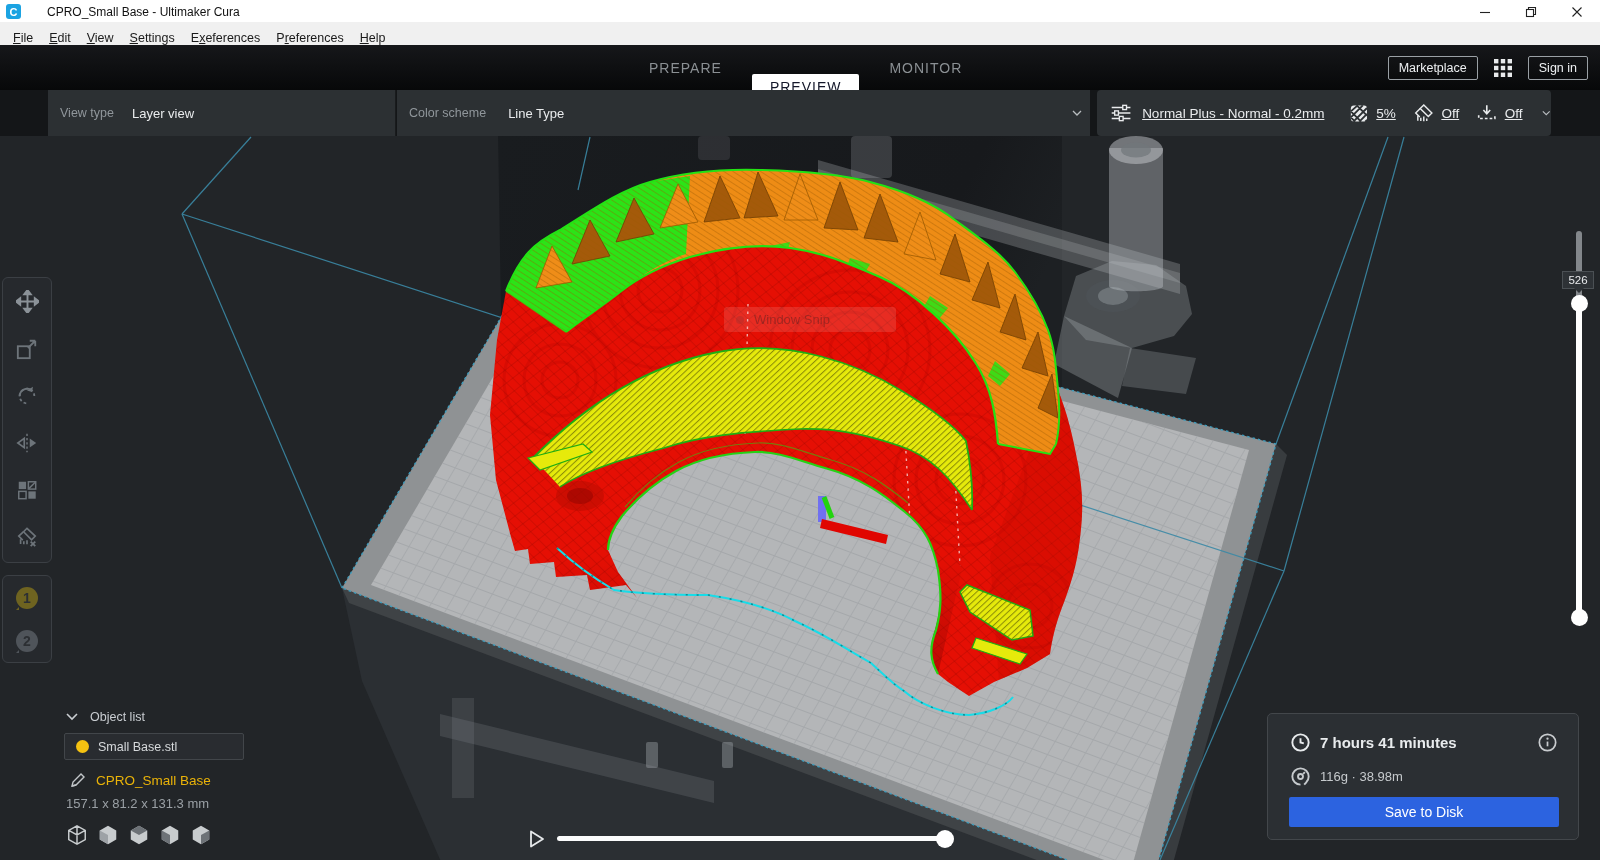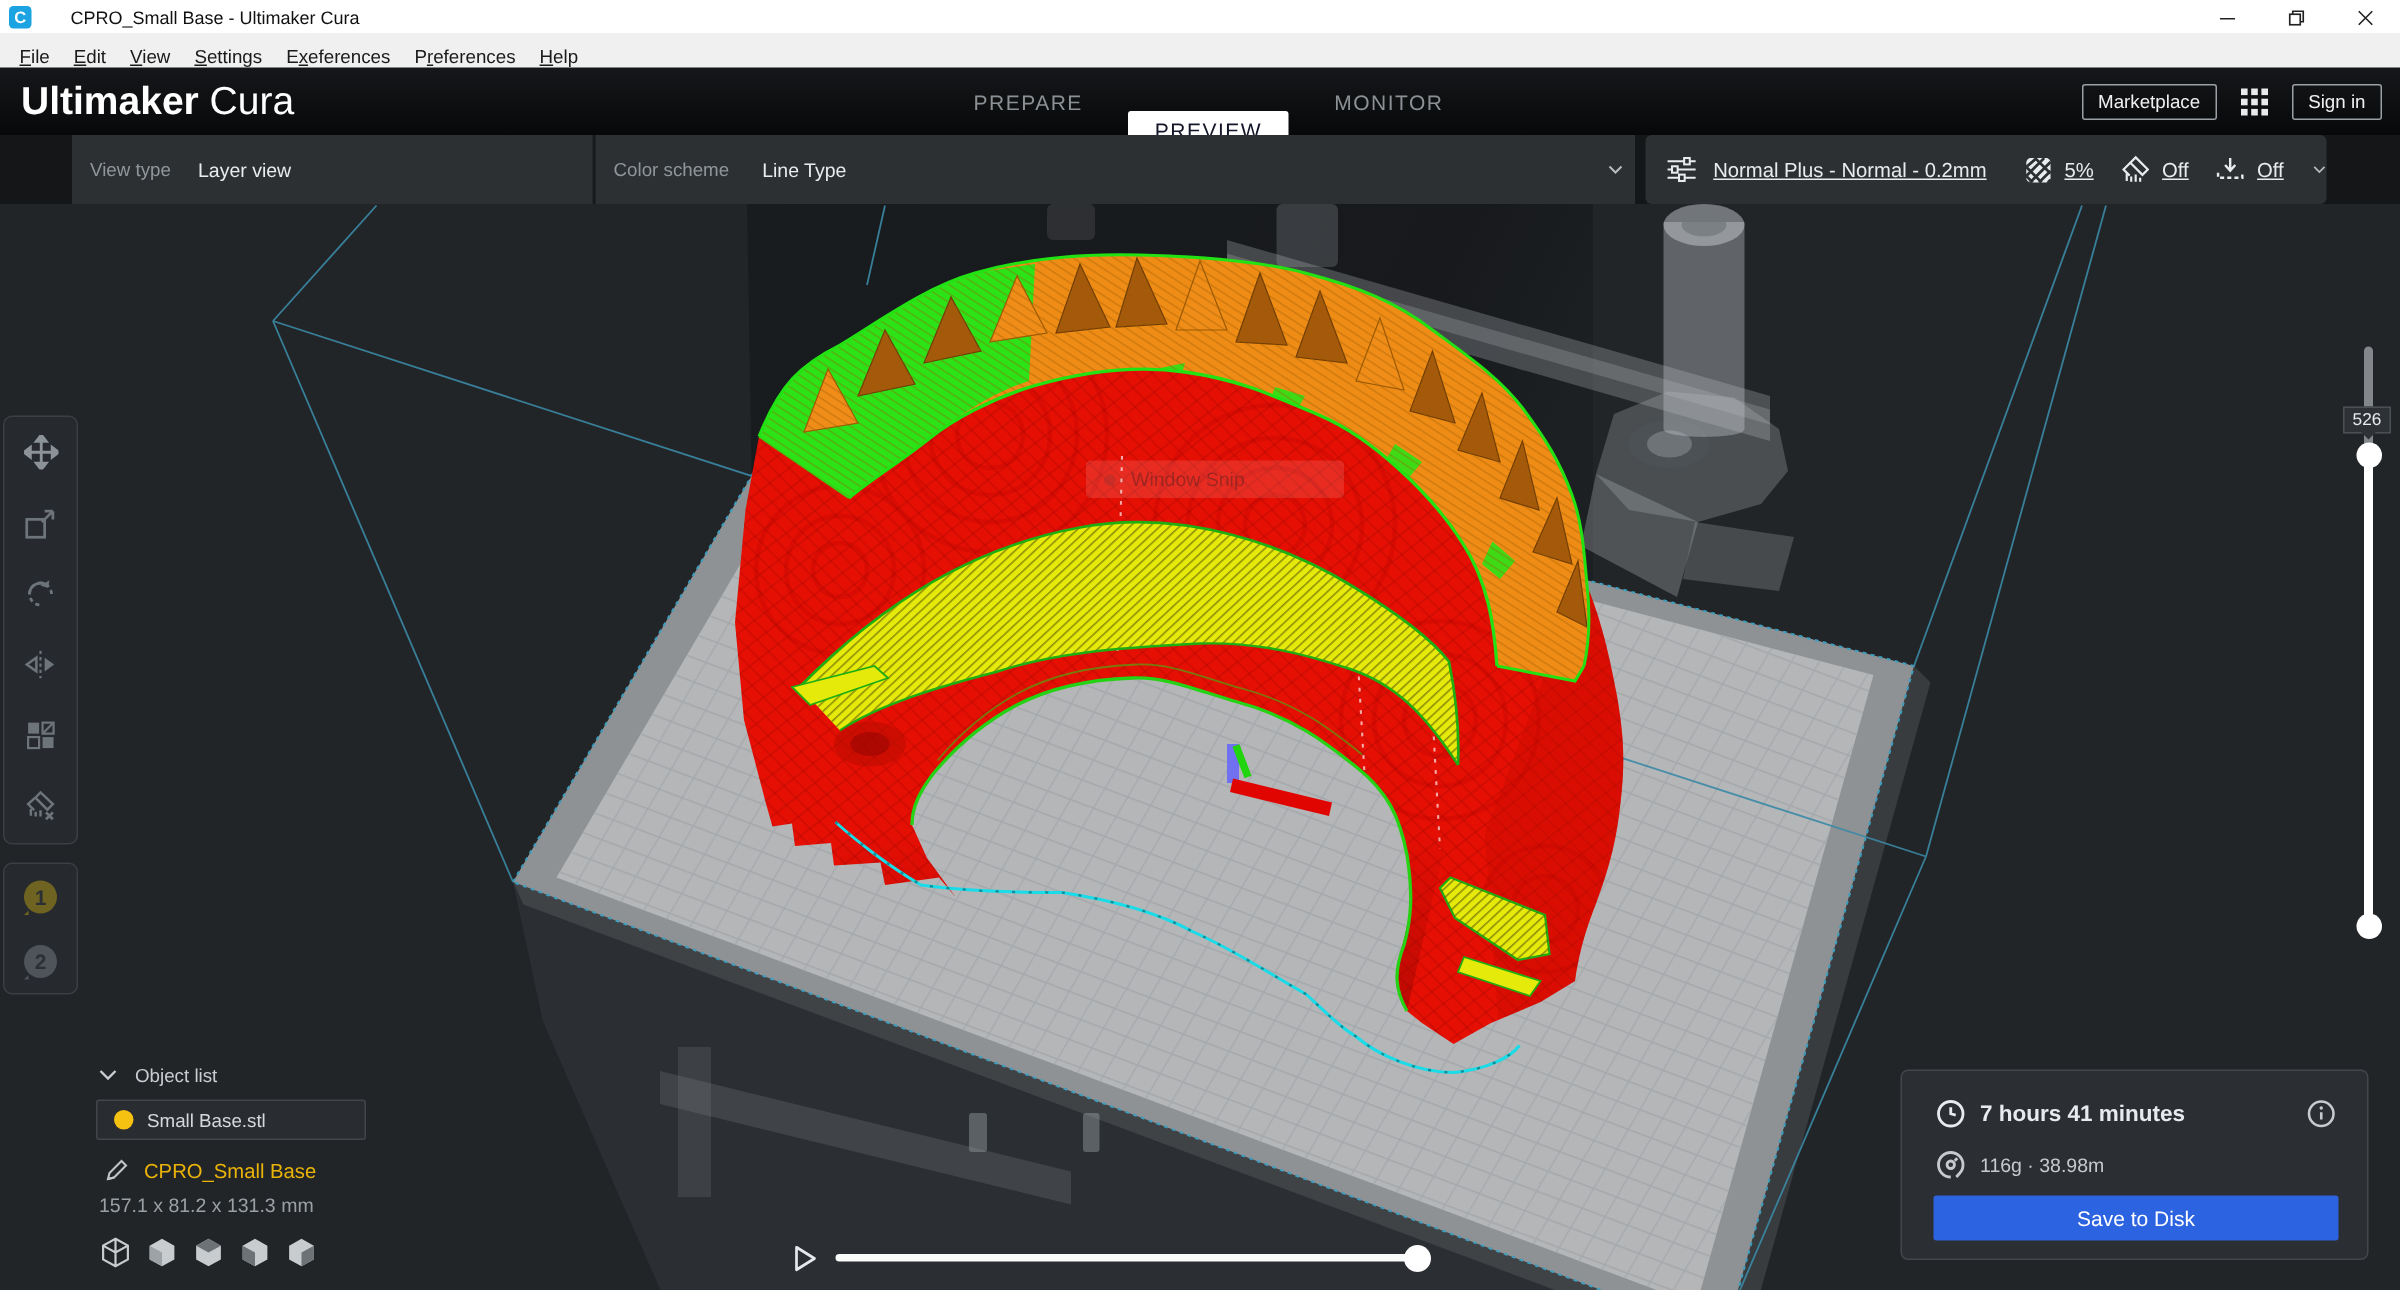--- a/index.html
+++ b/index.html
@@ -135,21 +135,20 @@
     <div class="menu-item"><span></span><u>F</u><span>ile</span></div>
     <div class="menu-item"><span></span><u>E</u><span>dit</span></div>
     <div class="menu-item"><span></span><u>V</u><span>iew</span></div>
     <div class="menu-item"><span></span><u>S</u><span>ettings</span></div>
     <div class="menu-item"><span>E</span><u>x</u><span>eferences</span></div>
     <div class="menu-item"><span>P</span><u>r</u><span>eferences</span></div>
     <div class="menu-item"><span></span><u>H</u><span>elp</span></div>
   </div>
 
   <div class="appheader">
-    <div class="logo"><b>Ultimaker</b><span> Cura</span></div>
     <div class="tabs">
       <div class="tab">PREPARE</div>
       <div class="tab active">PREVIEW</div>
       <div class="tab">MONITOR</div>
     </div>
     <div class="hdr-right">
       <button class="hdr-btn">Marketplace</button>
       <svg width="22" height="22" viewBox="0 0 22 22">
         <g fill="#e8eaec">
             <rect x="2" y="2" width="4.4" height="4.4"></rect>

